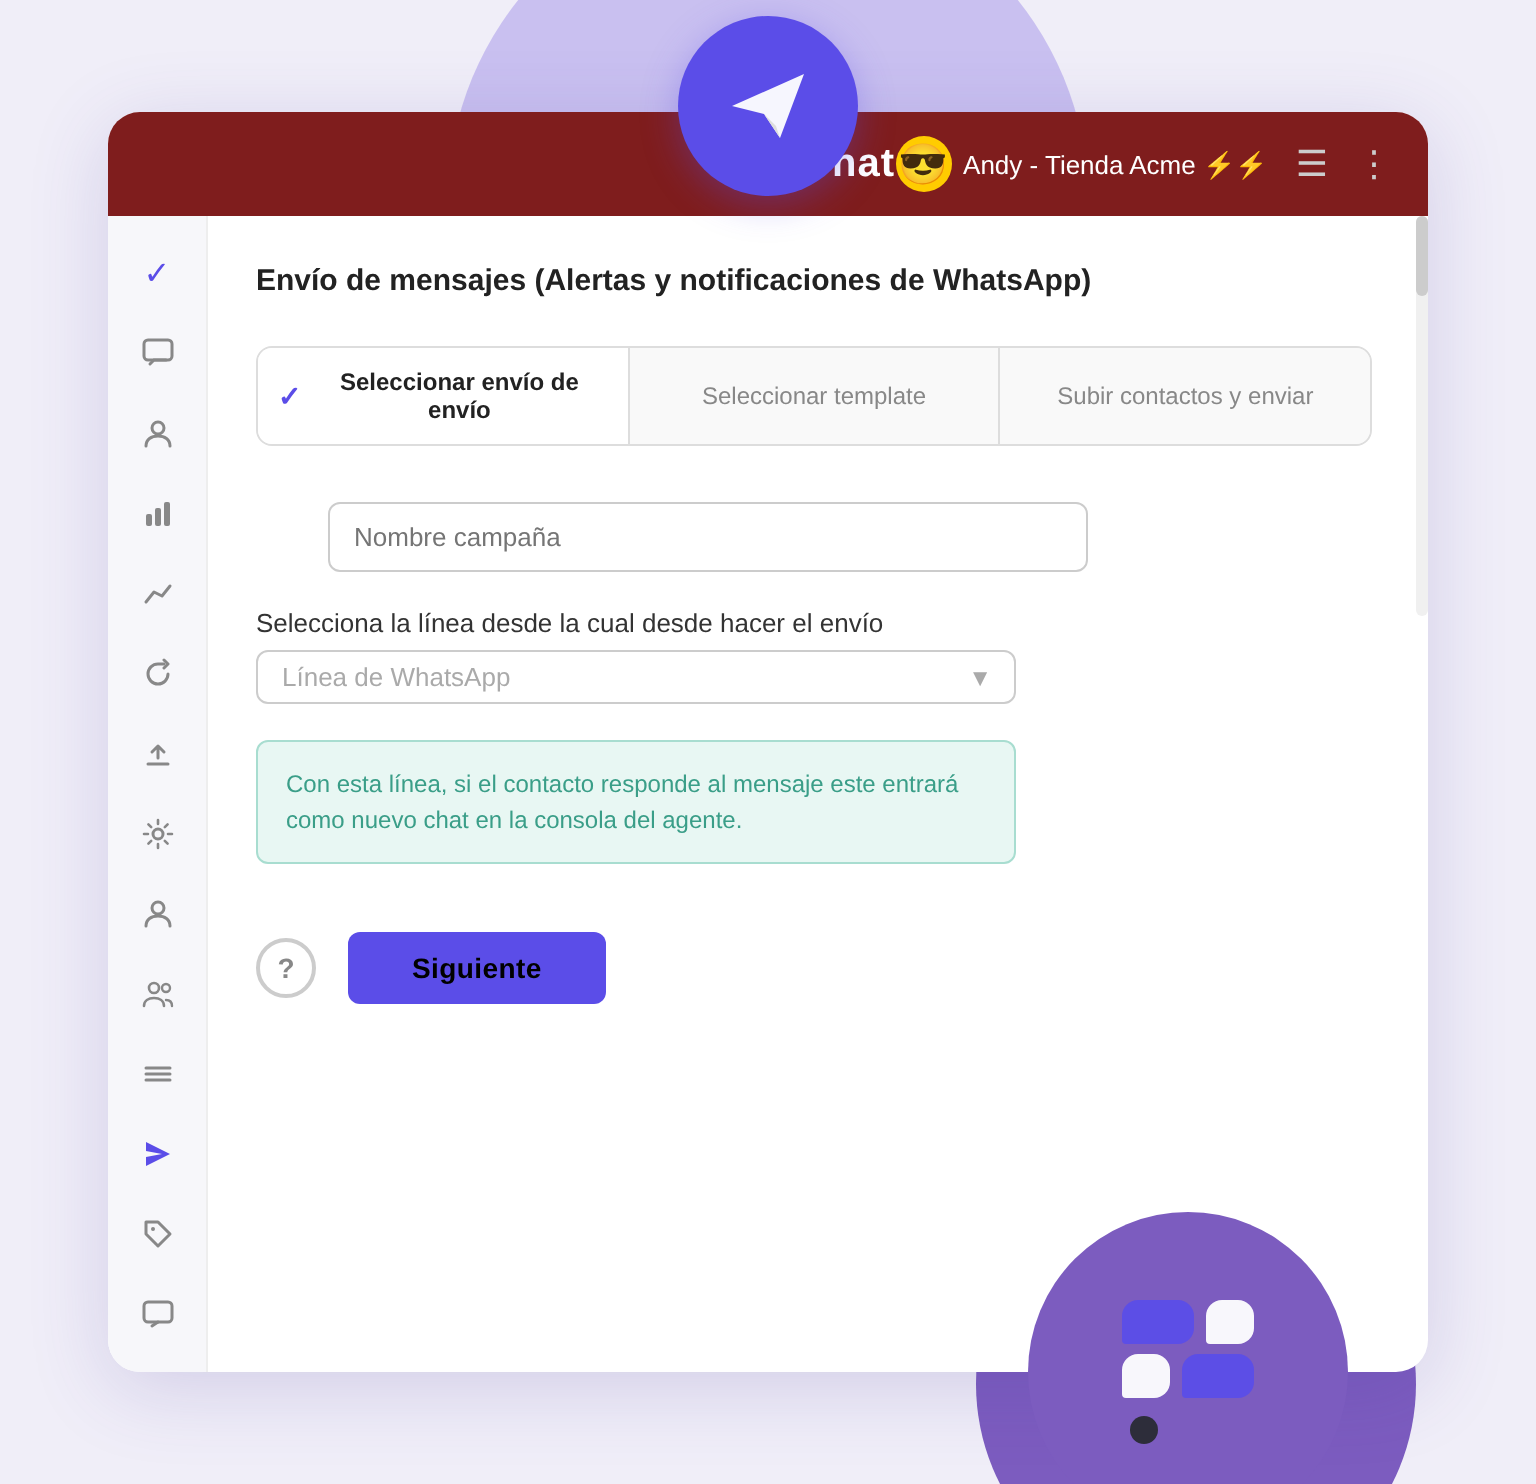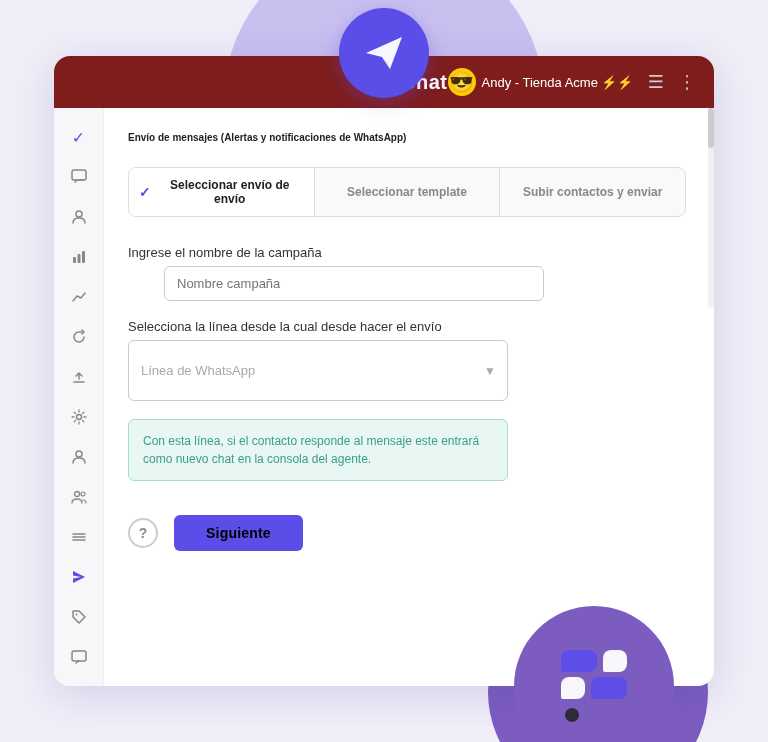--- a/index.html
+++ b/index.html
@@ -160,21 +160,21 @@
     .sidebar-icon.active {
       color: #5b4de8;
     }
 
     
     .main {
       flex: 1;
       padding: 24px 28px 24px 24px;
     }
     .page-title {
-      font-size: 10px;
+      font-size: 15px;
       font-weight: 600;
       color: #222;
       margin-bottom: 24px;
     }
 
     
     .stepper {
       display: flex;
       border: 1px solid #ddd;
       border-radius: 8px;
@@ -188,21 +188,21 @@
       font-size: 12px;
       text-align: center;
       color: #888;
       background: #f9f9f9;
       border-right: 1px solid #ddd;
       cursor: pointer;
       display: flex;
       align-items: center;
       justify-content: center;
       gap: 5px;
-      font-weight: 700;
+      font-weight: 400;
     }
     .step-tab:last-child { border-right: none; text-align: center; }
     .step-tab.active {
       background: #fff;
       color: #222;
       font-weight: 600;
     }
     .step-check {
       color: #5b4de8;
       font-size: 14px;
@@ -230,21 +230,21 @@
       max-width: 380px;
       display: block;
       margin-left: 36px;
     }
     .select-wrapper {
       position: relative;
       max-width: 380px;
     }
     .form-select {
       width: 100%;
-      padding: 22px 12px;
+      padding: 5px 12px;
       border: 1px solid #ccc;
       border-radius: 6px;
       font-size: 13px;
       color: #aaa;
       outline: none;
       background: #fff;
       appearance: none;
       cursor: pointer;
     }
     .select-arrow {
@@ -488,21 +488,20 @@
         </div>
         <div class="step-tab">
           <span>Seleccionar template</span>
         </div>
         <div class="step-tab">
           <span>Subir contactos y enviar</span>
         </div>
       </div>
 
       <div class="form-group">
-        <div class="form-label">Ingrese el nombre de la campaña</div>
         <input class="form-input" type="text" placeholder="Nombre campaña" style="">
       </div>
 
       <div class="form-group">
         <div class="form-label">Selecciona la línea desde la cual desde hacer el envío</div>
         <div class="select-wrapper">
           <select class="form-select">
             <option>Línea de WhatsApp</option>
           </select>
           <span class="select-arrow">▼</span>

